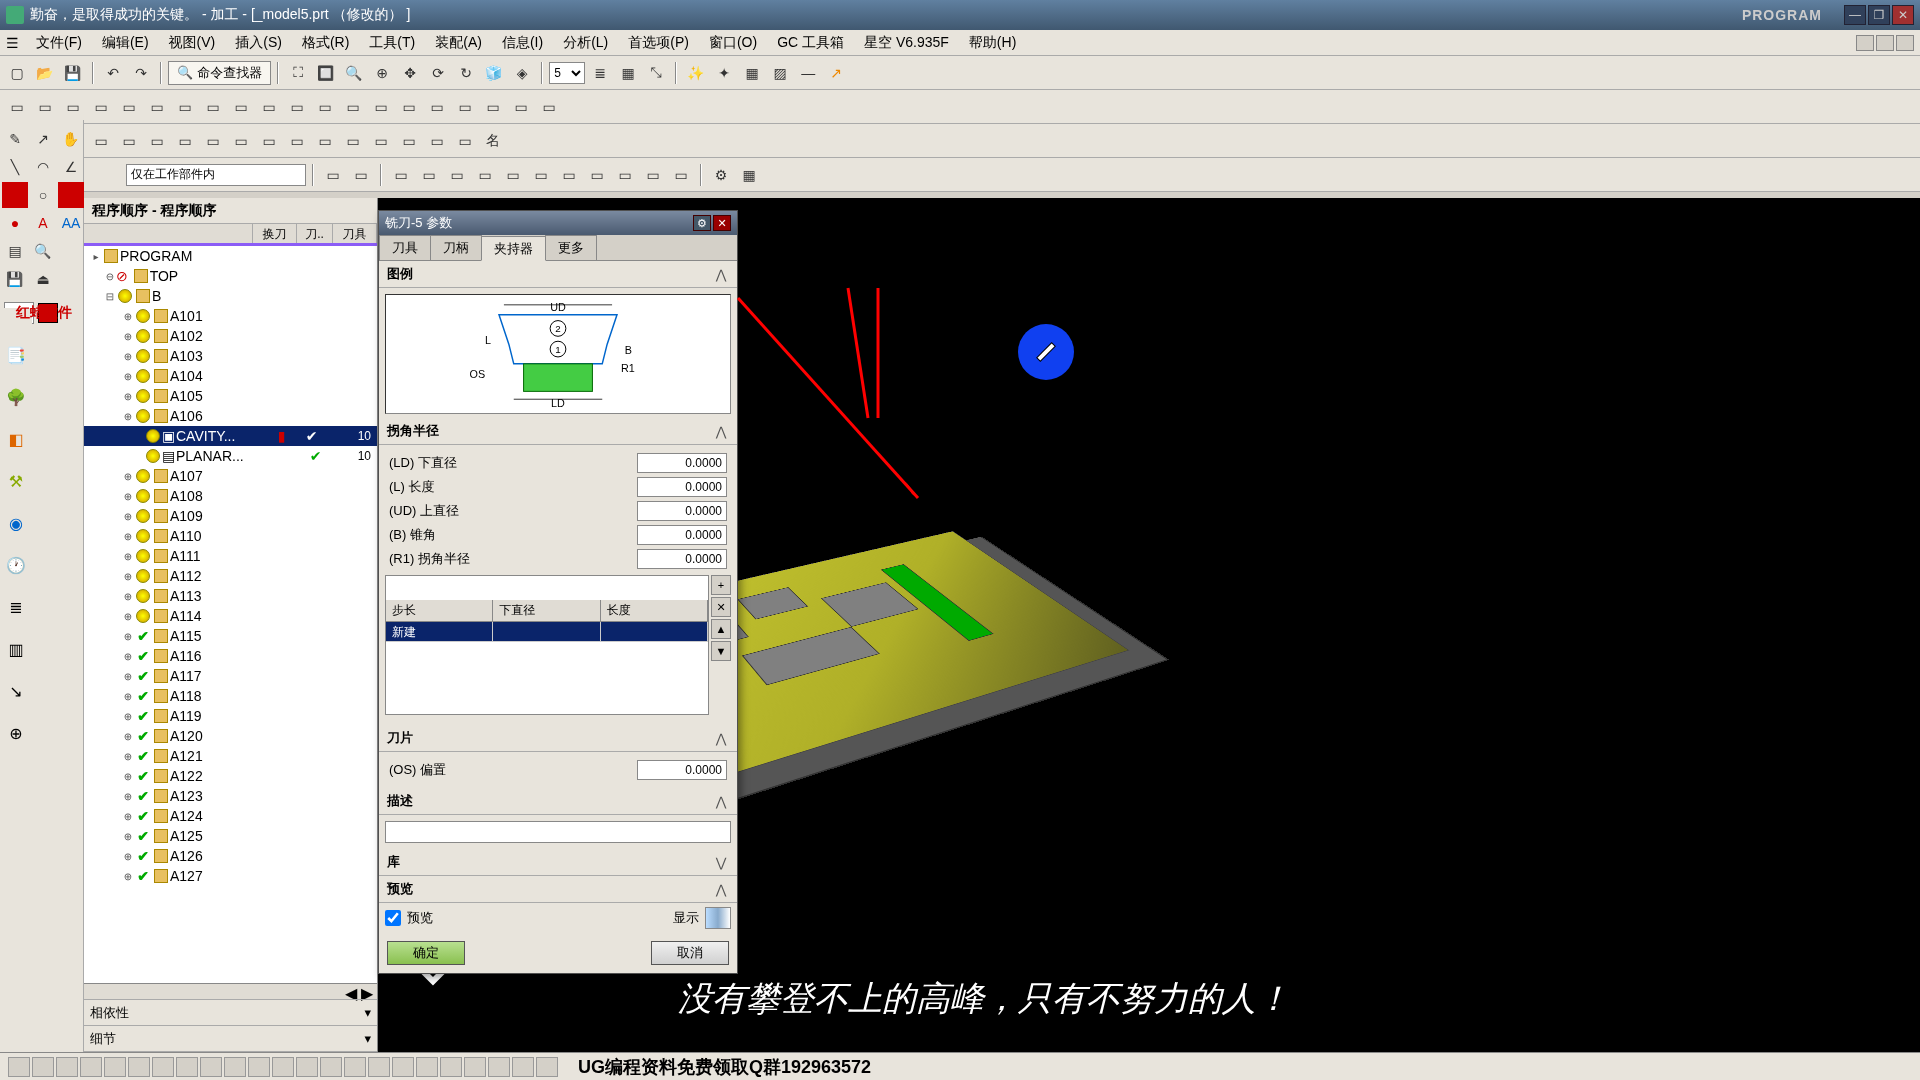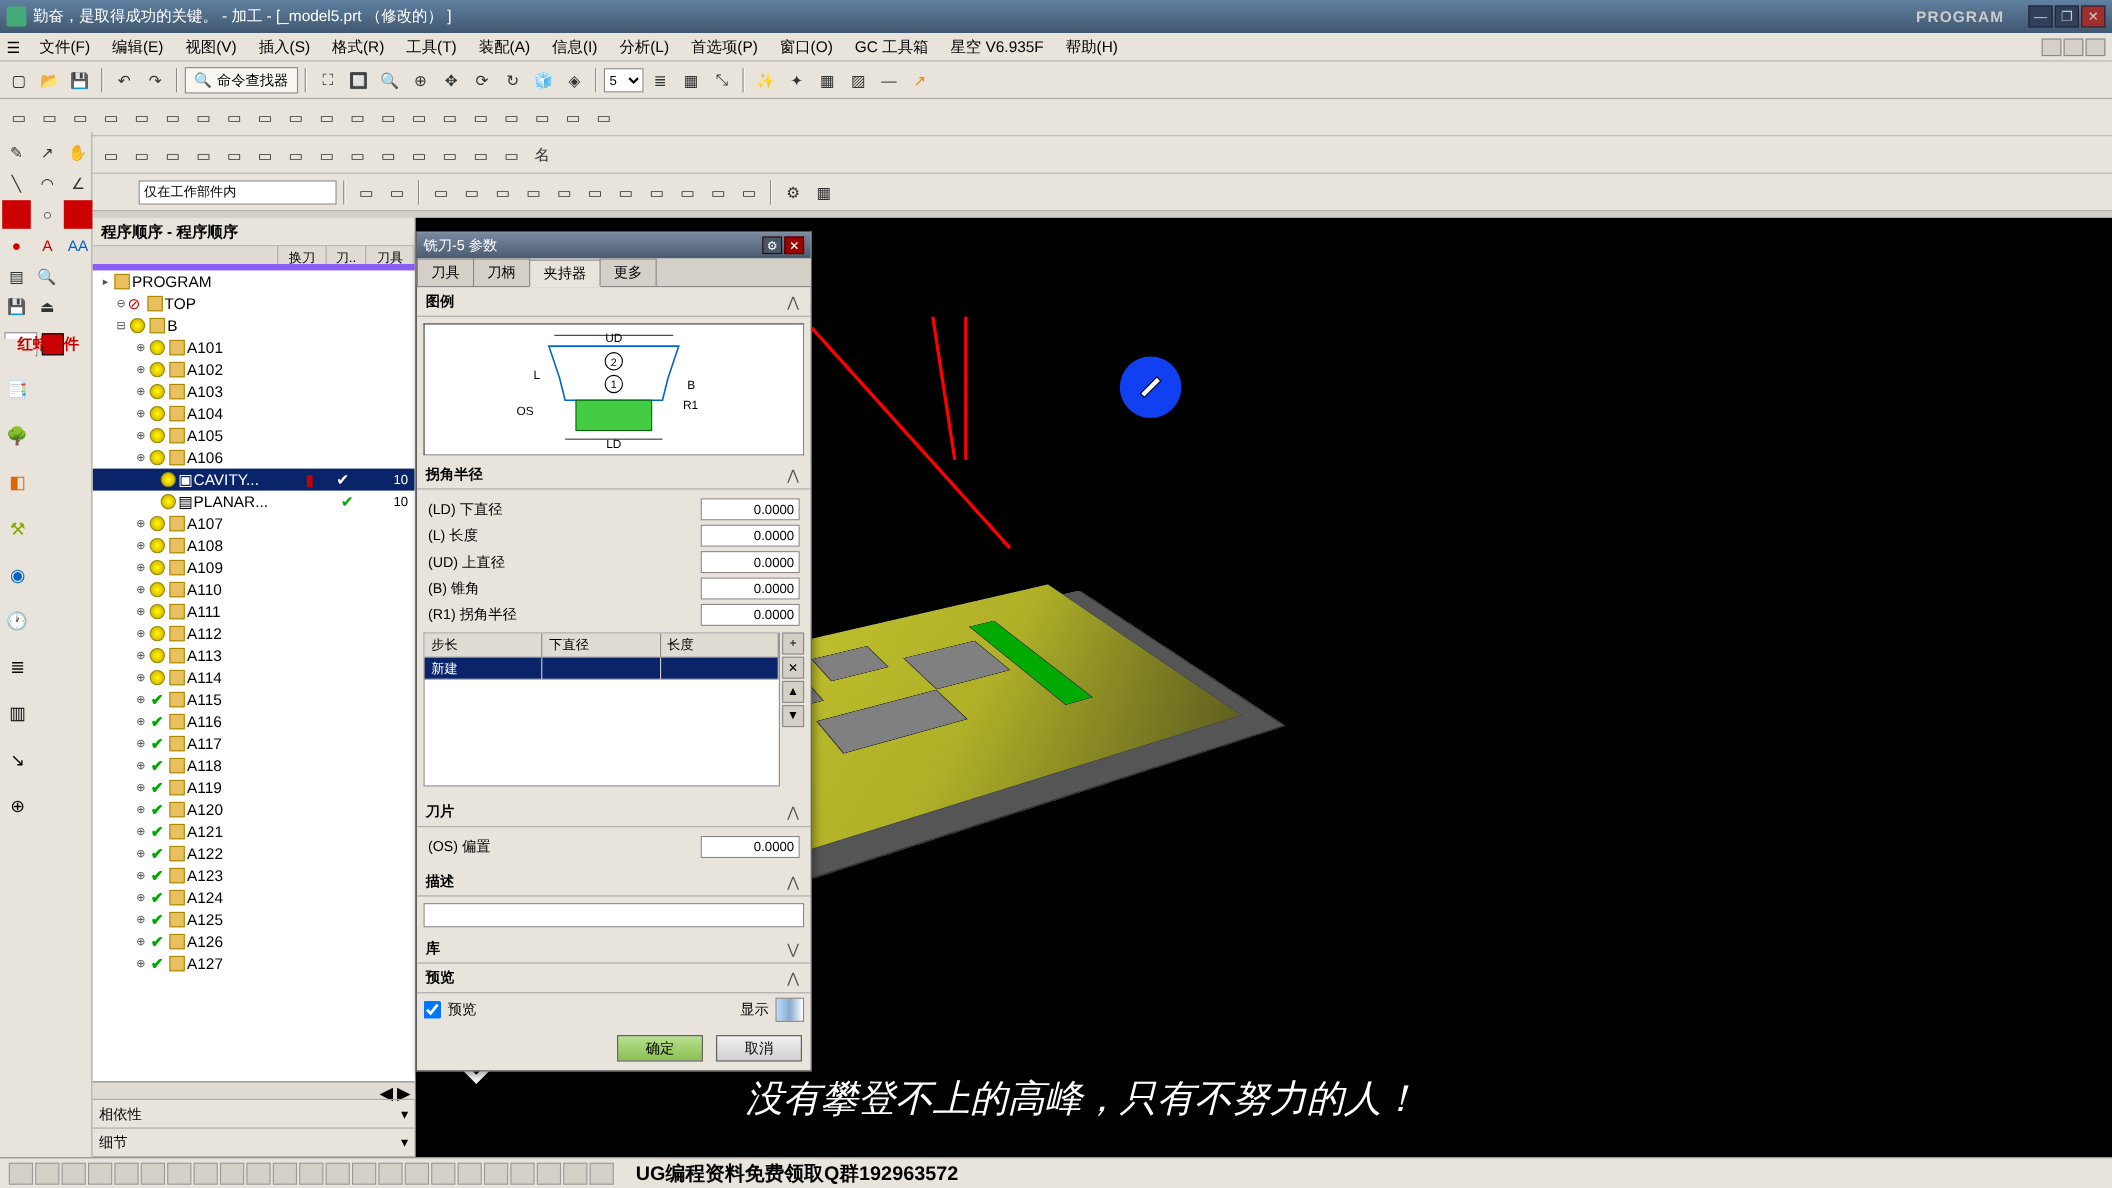--- a/index.html
+++ b/index.html
@@ -19,21 +19,21 @@
 .tb-input { width: 180px; height:22px; border:1px solid #888; background:#fff; font-size:12px; padding:0 4px;}
 .cmdfinder { display:flex; align-items:center; gap:4px; border:1px solid #888; background:#f8f6f0; padding:2px 8px; font-size:13px; }
 .sm-select { height:22px; border:1px solid #888; background:#fff; font-size:12px; width:36px; }
 
 .main-area { position: absolute; top: 198px; left: 0; right: 0; bottom: 28px; display: flex; }
 .leftcol-alt { width: 40px; background: #e8e4dc; border-right:1px solid #aaa; display:flex; flex-direction:column; align-items:center; padding-top:34px; gap:16px;}
 .leftcol-alt .la { width:26px; height:26px; display:flex; align-items:center; justify-content:center; font-size:16px; }
 
 .tree-panel { width: 294px; background: #e8e4dc; border-right: 1px solid #888; display: flex; flex-direction: column; }
 .tree-title { height: 26px; font-size: 14px; padding: 4px 8px; font-weight:bold; border-bottom: 1px solid #aaa;}
-.tree-head { height: 22px; display:flex; font-size:12px; border-bottom:6px solid #8b5cf6; background:#e0dcD4;}
+.tree-head { height: 22px; display:flex; font-size:12px; border-bottom:3px solid #8b5cf6; background:#e0dcD4;}
 .tree-head span { padding:2px 4px; border-right:1px solid #aaa; text-align:center;}
 .tree-body { flex:1; overflow-y:auto; background:#fff; font-size:14px;}
 .tree-row { height:20px; display:flex; align-items:center; padding-left:6px; white-space:nowrap;}
 .tree-row .tog { width:12px; text-align:center; color:#555; font-size:10px;}
 .tree-row .ic { width:14px; height:14px; margin:0 2px; display:inline-block;}
 .tree-row .ic.folder { background:#e8c060; border:1px solid #a80; }
 .tree-row .ic.bulb { background: radial-gradient(circle, #ff0, #c90); border-radius:50%; border:1px solid #880;}
 .tree-row .ic.check { color:#0a0; font-weight:bold; font-size:14px; display:flex; align-items:center; justify-content:center;}
 .tree-row.sel { background:#0a246a; color:#fff;}
 .tree-row .val { margin-left:auto; padding-right:6px; font-size:12px;}
@@ -57,29 +57,29 @@
 .dlg-tab.active { background:#e8e4dc; border-bottom:1px solid #e8e4dc; position:relative; top:1px;}
 .dlg-sect { padding:4px 8px; font-size:13px; border-bottom:1px solid #aaa; display:flex; align-items:center;}
 .dlg-sect .st { flex:1; font-weight:bold;}
 .dlg-sect .coll { width:16px; text-align:center; color:#555;}
 .dlg-body { padding:6px; }
 .legend { height:120px; background:#fff; border:1px inset #888; position:relative; margin-bottom:4px;}
 .param-row { display:flex; align-items:center; font-size:13px; height:24px; padding:0 4px;}
 .param-row .pl { flex:1;}
 .param-row input { width:90px; text-align:right; border:1px solid #888; font-size:12px; height:20px; padding:0 4px; background:#fff;}
 .grid-table { border:1px solid #888; background:#fff; height:140px; position:relative; font-size:12px;}
-.grid-head { display:flex; background:#e0dcD4; border-bottom:1px solid #888;}
+.grid-head { display:flex; background:#e0dcD4; border-bottom:1px solid #888;margin-top:24px;}
 .grid-head span { flex:1; padding:2px 6px; border-right:1px solid #888;}
 .grid-row { display:flex; height:20px;}
 .grid-row span { flex:1; padding:2px 6px; border-right:1px solid #ccc; border-bottom:1px solid #ccc;}
 .grid-row.sel { background:#0a246a; color:#fff;}
 .grid-side { position:absolute; right:-22px; top:0; width:20px; display:flex; flex-direction:column; gap:2px;}
 .grid-side div { width:20px; height:20px; border:1px solid #888; background:#d4d0c8; display:flex; align-items:center; justify-content:center; font-size:11px;}
 .dlg-desc-input { width:100%; border:1px solid #888; height:22px; background:#fff;}
-.dlg-footer { display:flex; justify-content:flex-end; gap:12px; padding:8px;}
+.dlg-footer { display:flex; justify-content:space-between; gap:12px; padding:8px;}
 .dlg-btn { width:78px; height:24px; border:1px solid #555; font-size:13px; display:flex; align-items:center; justify-content:center;}
 .dlg-btn.ok { background: linear-gradient(to bottom,#b8e090,#8ac050);}
 .dlg-btn.cancel { background: linear-gradient(to bottom,#f0f0f0,#d0d0d0);}
 .prev-row { display:flex; align-items:center; padding:4px 6px; gap:6px; font-size:13px;}
 .prev-row input[type=checkbox]{ width:16px; height:16px;}
 .prev-row .sp { flex:1;}
 .prev-row .pb { width:26px; height:22px; border:1px solid #888; background: linear-gradient(to right, #bdf, #8ac, #fff);}
 
 .statusbar { position:absolute; bottom:0; left:0; right:0; height:28px; background:#e8e4dc; border-top:1px solid #888; display:flex; align-items:center; padding:0 8px; font-size:18px; font-weight:bold;}
 .statusbar .sb-icons { display:flex; gap:2px; margin-right:20px;}

